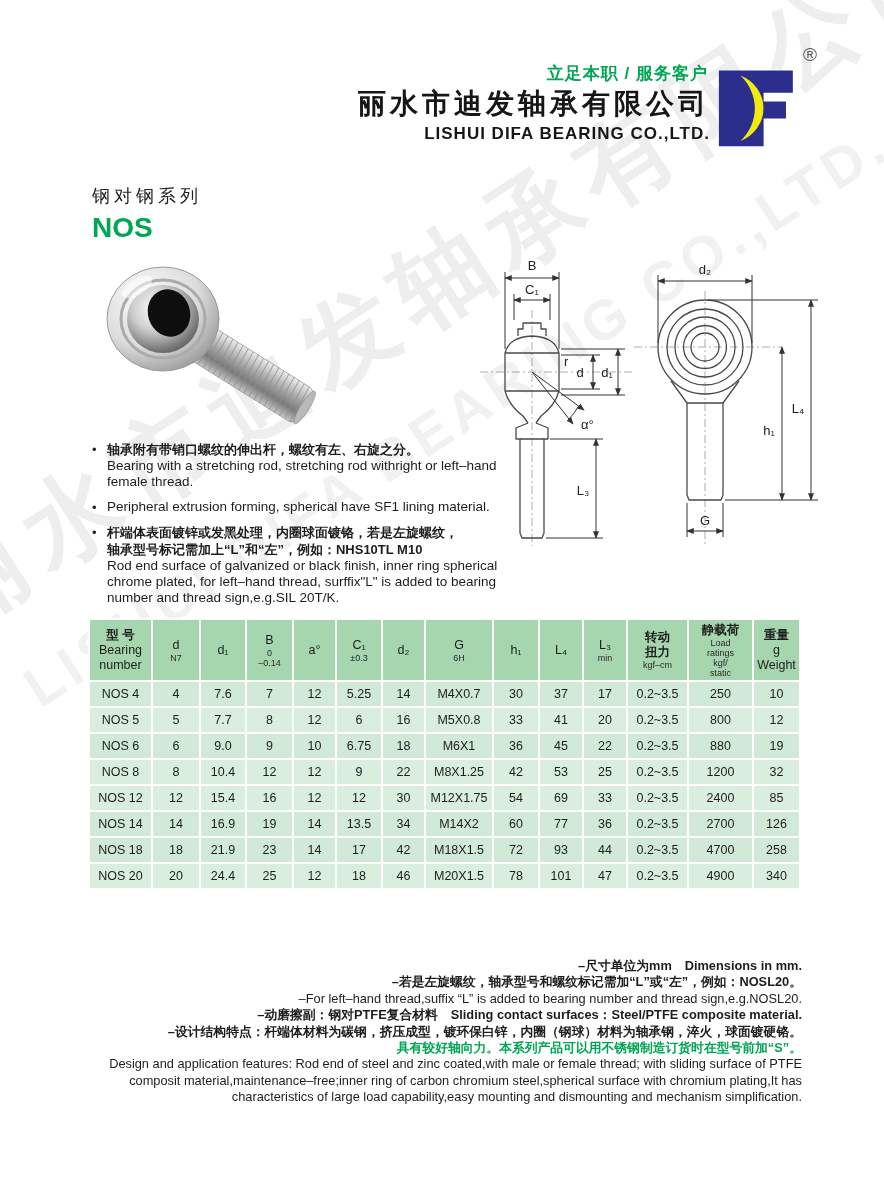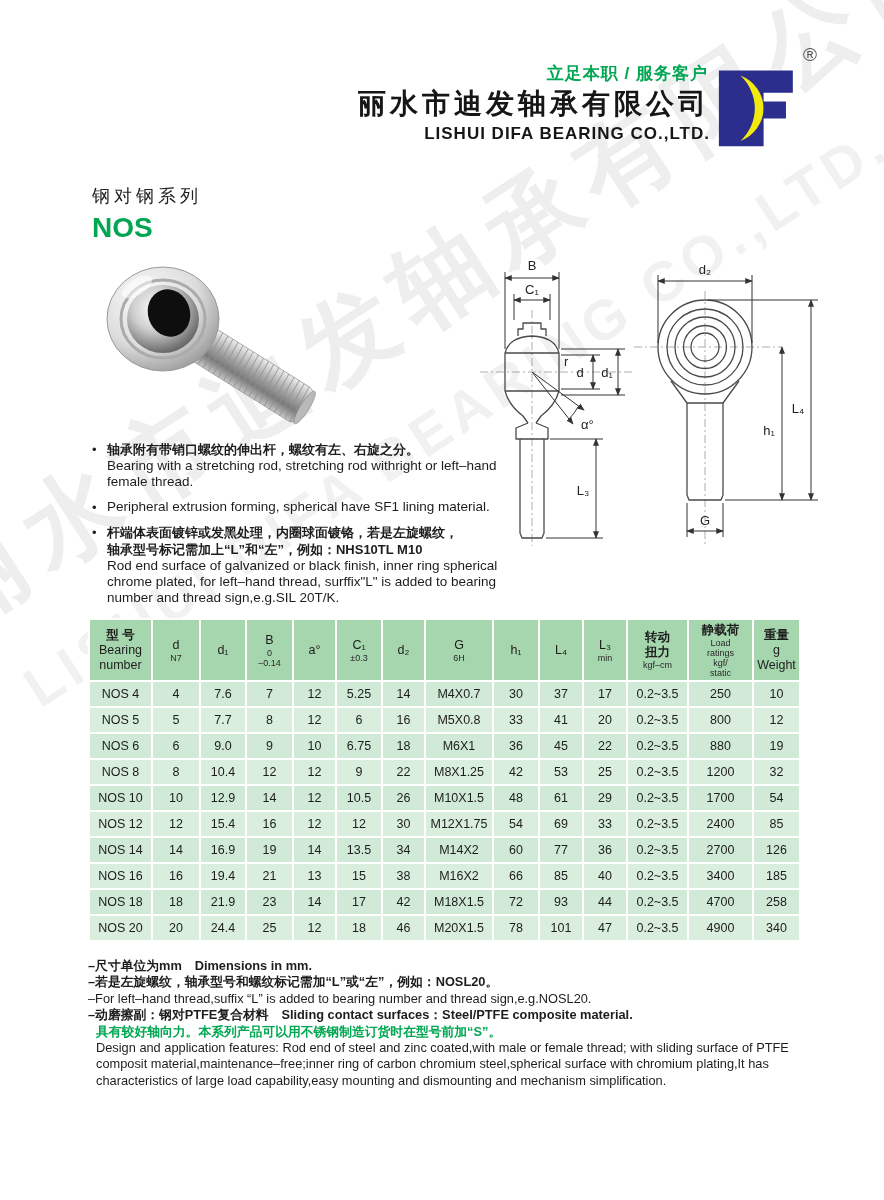--- a/index.html
+++ b/index.html
@@ -35,21 +35,21 @@
   
   .spec-table{position:absolute;left:88px;top:618px;width:711px;border-collapse:collapse;table-layout:fixed;}
   .spec-table th,.spec-table td{border:2px solid #fff;text-align:center;vertical-align:middle;padding:0;}
   .spec-table th{background:#a6d6ae;height:60px;font-weight:normal;}
   .spec-table td{background:#d9eedd;height:24px;font-size:12.5px;color:#1d1d1d;}
   .spec-table tr.alt td{background:#d1ead7;}
   .hl{font-size:12.5px;line-height:15px;color:#1d1d1d;}
   .hl.cjk{font-weight:bold;}
   .hs{font-size:9px;line-height:10px;color:#2a2a2a;}
   
-  .notes{position:absolute;left:88px;top:958px;width:714px;}
+  .notes{position:absolute;left:88px;top:958px;width:714px;text-align:right;}
   .note{font-size:12.8px;line-height:16.4px;color:#1d1d1d;}
   .note.cjk{font-weight:bold;}
   .note.green{color:#00a651;font-weight:bold;padding-left:8px;}
   .note.indent{padding-left:8px;}
 </style>
 </head>
 <body>
 
 <div class="page">
 
@@ -324,36 +324,20 @@
             <td>9</td>
             <td>22</td>
             <td>M8X1.25</td>
             <td>42</td>
             <td>53</td>
             <td>25</td>
             <td>0.2~3.5</td>
             <td>1200</td>
             <td>32</td>
           </tr>
-          <tr class="alt">
-            <td>NOS 10</td>
-            <td>10</td>
-            <td>12.9</td>
-            <td>14</td>
-            <td>12</td>
-            <td>10.5</td>
-            <td>26</td>
-            <td>M10X1.5</td>
-            <td>48</td>
-            <td>61</td>
-            <td>29</td>
-            <td>0.2~3.5</td>
-            <td>1700</td>
-            <td>54</td>
-          </tr>
           <tr>
             <td>NOS 12</td>
             <td>12</td>
             <td>15.4</td>
             <td>16</td>
             <td>12</td>
             <td>12</td>
             <td>30</td>
             <td>M12X1.75</td>
             <td>54</td>
@@ -372,36 +356,20 @@
             <td>13.5</td>
             <td>34</td>
             <td>M14X2</td>
             <td>60</td>
             <td>77</td>
             <td>36</td>
             <td>0.2~3.5</td>
             <td>2700</td>
             <td>126</td>
           </tr>
-          <tr>
-            <td>NOS 16</td>
-            <td>16</td>
-            <td>19.4</td>
-            <td>21</td>
-            <td>13</td>
-            <td>15</td>
-            <td>38</td>
-            <td>M16X2</td>
-            <td>66</td>
-            <td>85</td>
-            <td>40</td>
-            <td>0.2~3.5</td>
-            <td>3400</td>
-            <td>185</td>
-          </tr>
           <tr class="alt">
             <td>NOS 18</td>
             <td>18</td>
             <td>21.9</td>
             <td>23</td>
             <td>14</td>
             <td>17</td>
             <td>42</td>
             <td>M18X1.5</td>
             <td>72</td>
@@ -428,18 +396,19 @@
             <td>340</td>
           </tr>
         </tbody>
     </table>
 
     <div class="notes" id="notes">
         <div class="note cjk">–尺寸单位为mm　Dimensions in mm.</div>
         <div class="note cjk">–若是左旋螺纹，轴承型号和螺纹标记需加“L”或“左”，例如：NOSL20。</div>
         <div class="note">–For left–hand thread,suffix “L” is added to bearing number and thread sign,e.g.NOSL20.</div>
         <div class="note cjk">–动磨擦副：钢对PTFE复合材料　Sliding contact surfaces：Steel/PTFE composite material.</div>
+        <div class="note cjk">–设计结构特点：杆端体材料为碳钢，挤压成型，镀环保白锌，内圈（钢球）材料为轴承钢，淬火，球面镀硬铬。</div>
         <div class="note green">具有较好轴向力。本系列产品可以用不锈钢制造订货时在型号前加“S”。</div>
         <div class="note indent">Design and application features: Rod end of steel and zinc coated,with male or female thread; with sliding surface of PTFE composit material,maintenance–free;inner ring of carbon chromium steel,spherical surface with chromium plating,It has characteristics of large load capability,easy mounting and dismounting and mechanism simplification.</div>
       </div>
 
   </div>
 </div>
 
 </body></html>

